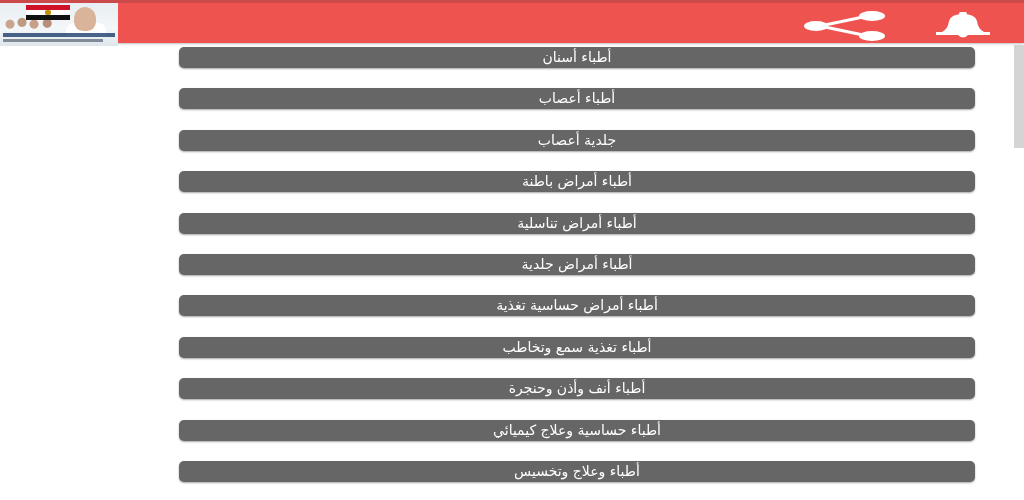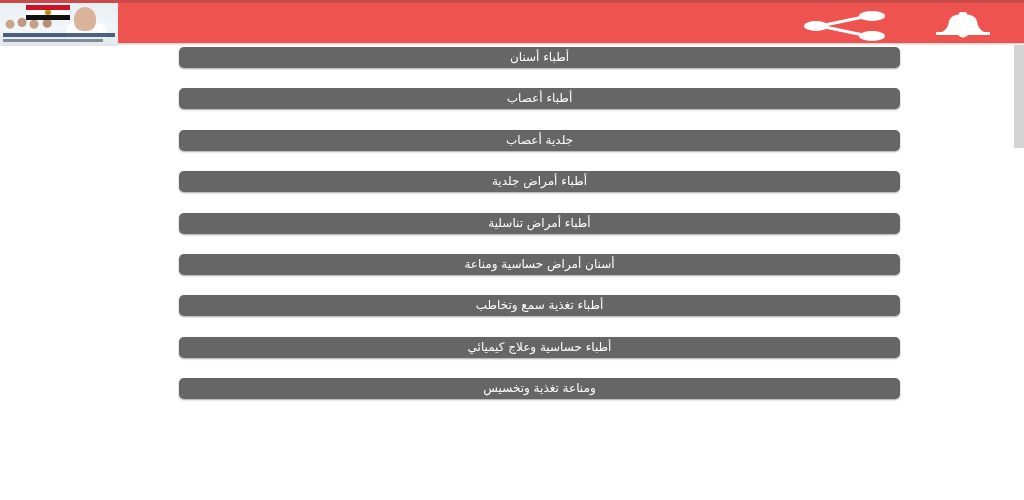--- a/index.html
+++ b/index.html
@@ -13,21 +13,21 @@
   .flag .b { background:#111111; }
   .flag .eagle { position:absolute; left:19px; top:0; width:6px; height:5px; background:#c09300; border-radius:2px; }
   .doctor { position:absolute; left:74px; top:4px; width:22px; height:24px; border-radius:50% 50% 40% 40%; background:#d9b49a; }
   .coat { position:absolute; left:66px; top:20px; width:40px; height:14px; background:#ffffff; border-radius:8px 8px 0 0; }
   .crowd { position:absolute; left:4px; top:14px; width:60px; height:18px; background:radial-gradient(circle at 10% 40%,#c9a58d 4px,transparent 5px),radial-gradient(circle at 30% 30%,#bf9a82 4px,transparent 5px),radial-gradient(circle at 50% 40%,#c7a089 4px,transparent 5px),radial-gradient(circle at 72% 35%,#b89079 4px,transparent 5px); }
   .logo-line1 { position:absolute; left:3px; top:30px; width:112px; height:4px; background:#1c3c6b; opacity:0.8; }
   .logo-line2 { position:absolute; left:3px; top:36px; width:100px; height:3px; background:#3a4b5c; opacity:0.6; }
   .share { position:absolute; left:800px; top:8px; width:90px; height:30px; cursor:pointer; }
   .bell { position:absolute; left:928px; top:6px; width:70px; height:32px; cursor:pointer; }
   .list { position:absolute; left:179px; top:47px; width:664px; }
-  .item { width:721px; height:21px; margin-bottom:20.4px; background:#666666; border-radius:5px; box-shadow:0 1px 2px rgba(0,0,0,0.35); color:#ffffff; text-align:center; font-size:12px; line-height:21px; direction:rtl; letter-spacing:1.5px; cursor:pointer; white-space:nowrap; }
+  .item { width:796px; height:21px; margin-bottom:20.4px; background:#666666; border-radius:5px; box-shadow:0 1px 2px rgba(0,0,0,0.35); color:#ffffff; text-align:center; font-size:14px; line-height:21px; direction:rtl; letter-spacing:1.5px; cursor:pointer; white-space:nowrap; }
   .scrollbar { position:absolute; left:1014px; top:45px; width:10px; height:103px; background:#d4d4d4; }
 </style>
 </head>
 <body>
 
 <div class="header">
   <div class="logo" title="Egyptian Medical Services Directory">
     <div class="crowd"></div>
     <div class="flag">
       <div class="r"></div>
@@ -59,21 +59,23 @@
       <rect x="8" y="23" width="54" height="3" fill="#ffffff"></rect>
       <path d="M30 26 Q35 31 40 26 Z" fill="#ffffff"></path>
     </svg>
   </div>
 </div>
 
 <div class="list">
   <div class="item">أطباء أسنان</div>
   <div class="item">أطباء أعصاب</div>
   <div class="item">جلدية أعصاب</div>
+  <div class="item">أطباء أمراض باطنة</div>
+  <div class="item">أطباء أمراض تناسلية</div>
   <div class="item">أطباء أمراض جلدية</div>
-  <div class="item">أطباء أمراض تناسلية</div>
-  <div class="item">أسنان أمراض حساسية ومناعة</div>
+  <div class="item">أطباء أمراض حساسية تغذية</div>
   <div class="item">أطباء تغذية سمع وتخاطب</div>
+  <div class="item">أطباء أنف وأذن وحنجرة</div>
   <div class="item">أطباء حساسية وعلاج كيميائي</div>
-  <div class="item">ومناعة تغذية وتخسيس</div>
+  <div class="item">أطباء وعلاج وتخسيس</div>
 </div>
 
 <div class="scrollbar"></div>
 
 </body></html>

